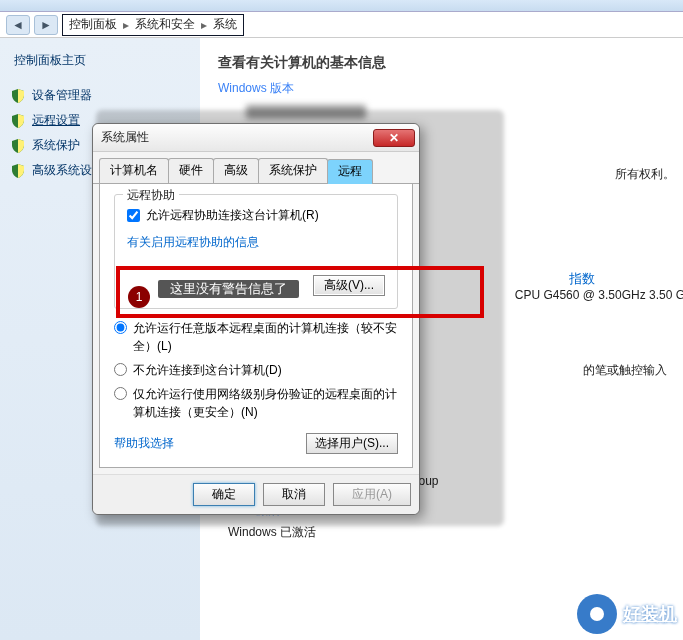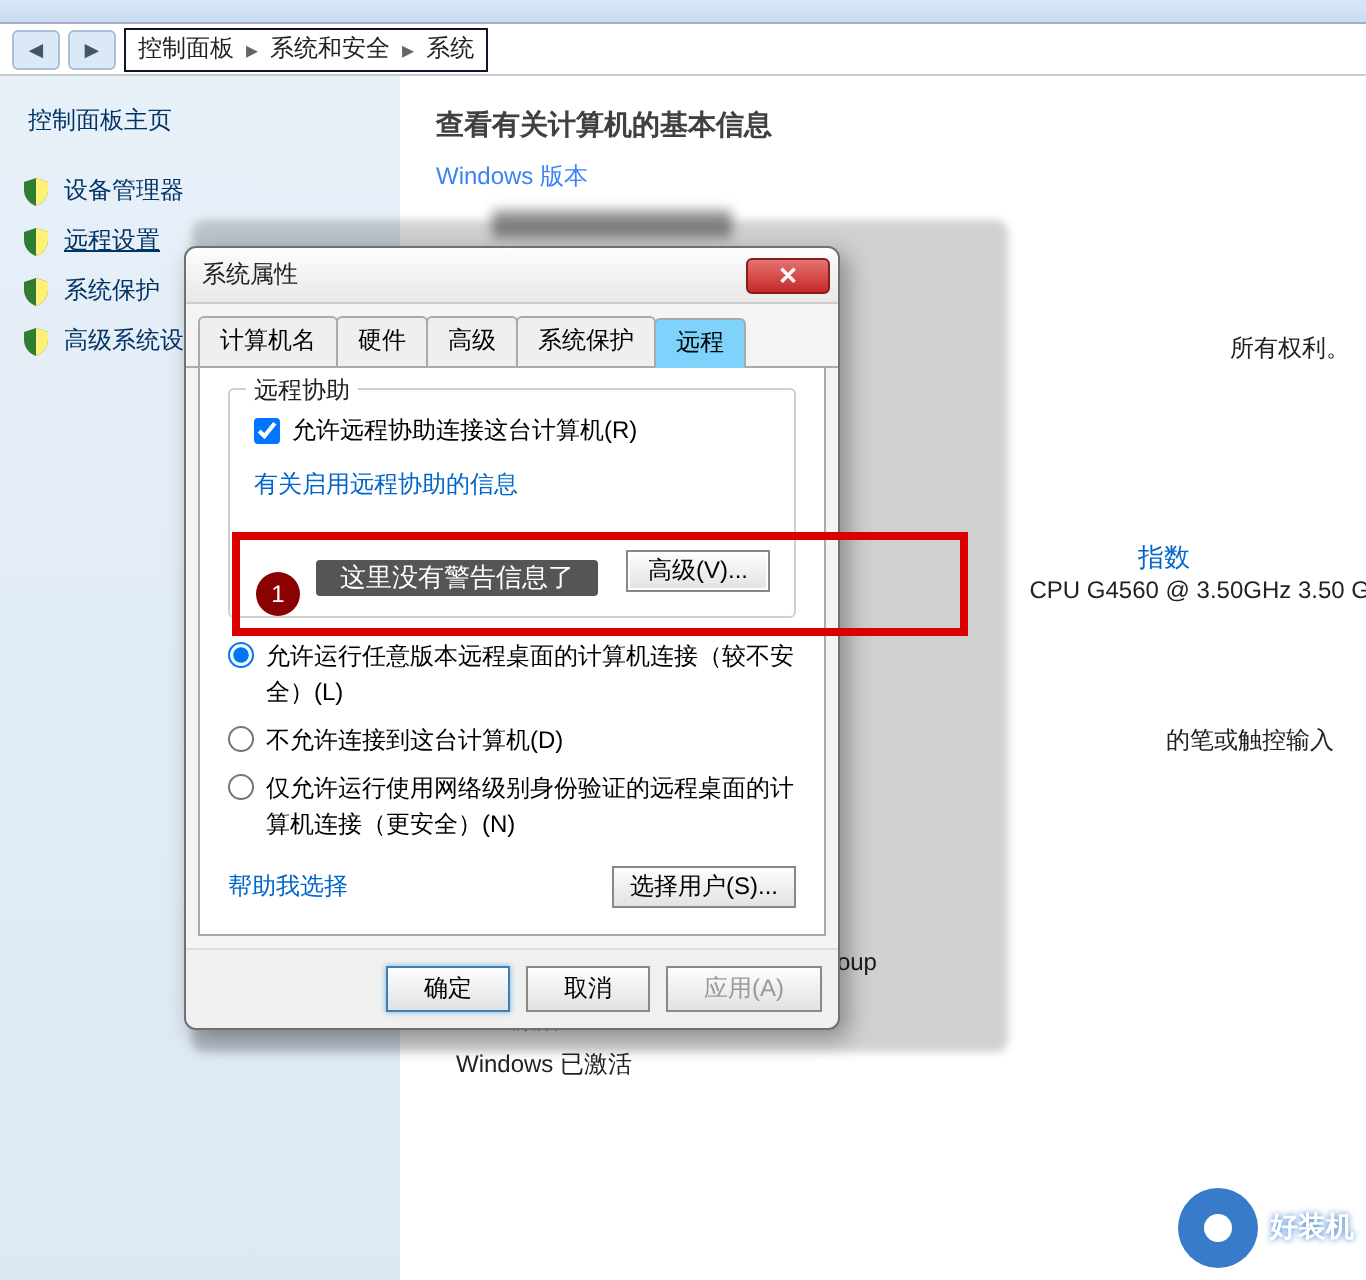--- a/index.html
+++ b/index.html
@@ -68,21 +68,21 @@
 
 
 .callout-box { position:absolute; left:116px; top:266px; width:368px; height:52px; border:4px solid #d80000; z-index:50; }
 .callout-badge { position:absolute; left:128px; top:286px; width:22px; height:22px; border-radius:50%; background:#8b0000; color:#fff; display:flex; align-items:center; justify-content:center; font-size:12px; z-index:60; }
 .callout-tip { position:absolute; left:158px; top:280px; background:#555; color:#fff; padding:0 12px; font-size:13px; border-radius:2px; z-index:60; }
 
 
 .wm { position:absolute; right:6px; bottom:6px; display:flex; align-items:center; gap:6px; opacity:0.85; }
 .wm-eye { width:40px; height:40px; border-radius:50%; background:#1565c0; display:flex; align-items:center; justify-content:center; }
 .wm-eye::after { content:""; width:14px; height:14px; border-radius:50%; background:#fff; }
-.wm-text { color:#fff; font-size:14px; text-shadow:0 0 3px #1565c0; font-weight:bold; }
+.wm-text { color:#fff; font-size:18px; text-shadow:0 0 3px #1565c0; font-weight:bold;text-decoration:underline; }
 </style>
 </head>
 <body>
 
 <div class="titlebar"></div>
 
 <div class="bc-bar">
   <div class="bc-nav">
     <div class="bc-btn">◄</div>
     <div class="bc-btn">►</div>

